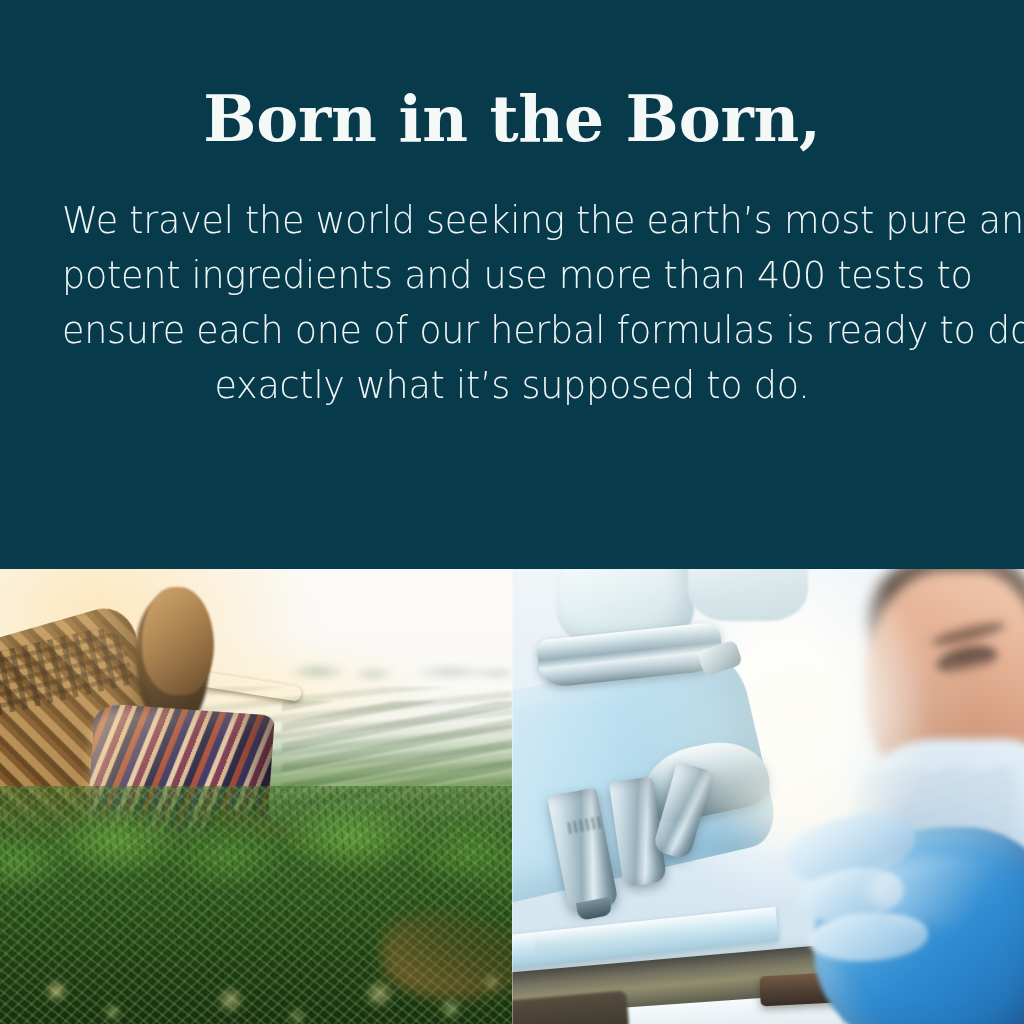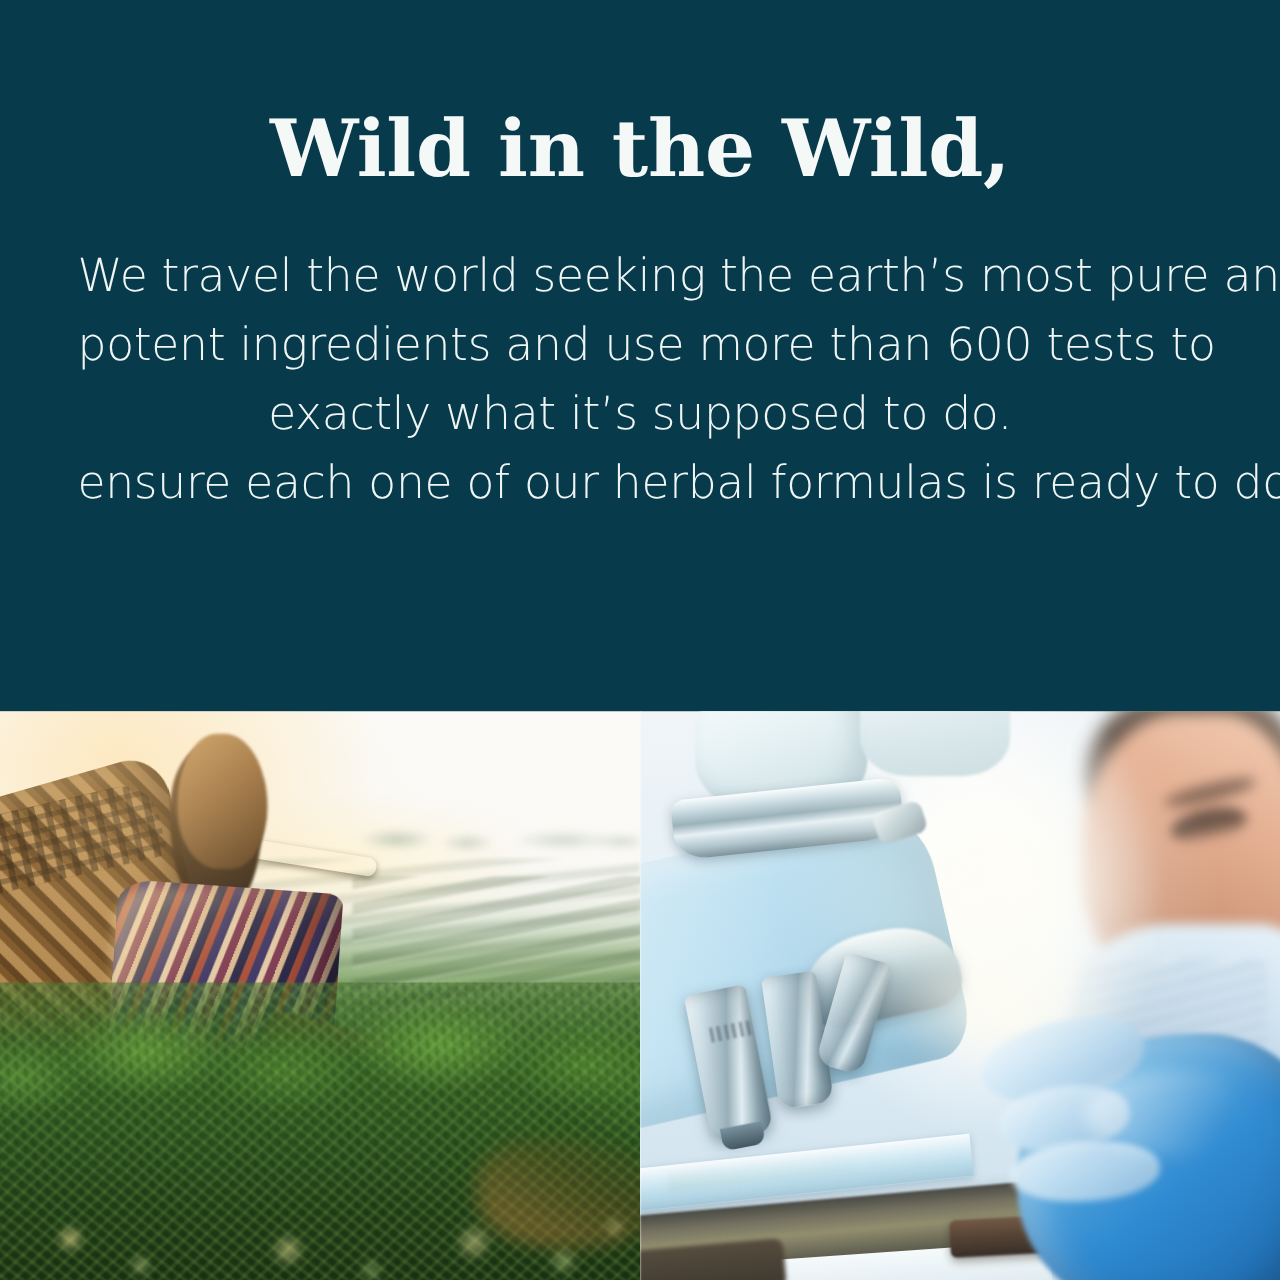--- a/index.html
+++ b/index.html
@@ -553,28 +553,28 @@
   }
 </style>
 </head>
 <body>
 
 <div id="card">
 
   <section id="text-panel">
 
     <h1 id="headline">
-      <span class="hl-line">Wild in the Wild,</span>
+      <span class="hl-line">Born in the Born,</span>
     </h1>
 
     <p id="subcopy">
       <span class="sc-line">We travel the world seeking the earth’s most pure and</span>
-      <span class="sc-line">potent ingredients and use more than 600 tests to</span>
+      <span class="sc-line">potent ingredients and use more than 400 tests to</span>
+      <span class="sc-line">ensure each one of our herbal formulas is ready to do</span>
       <span class="sc-line">exactly what it’s supposed to do.</span>
-      <span class="sc-line">ensure each one of our herbal formulas is ready to do</span>
     </p>
 
   </section>
 
   <section id="photo-strip">
 
     <figure class="photo" id="photo-field">
       <div id="field-sunglow"></div>
       <div id="field-treeline"></div>
       <div id="field-terraces"></div>

